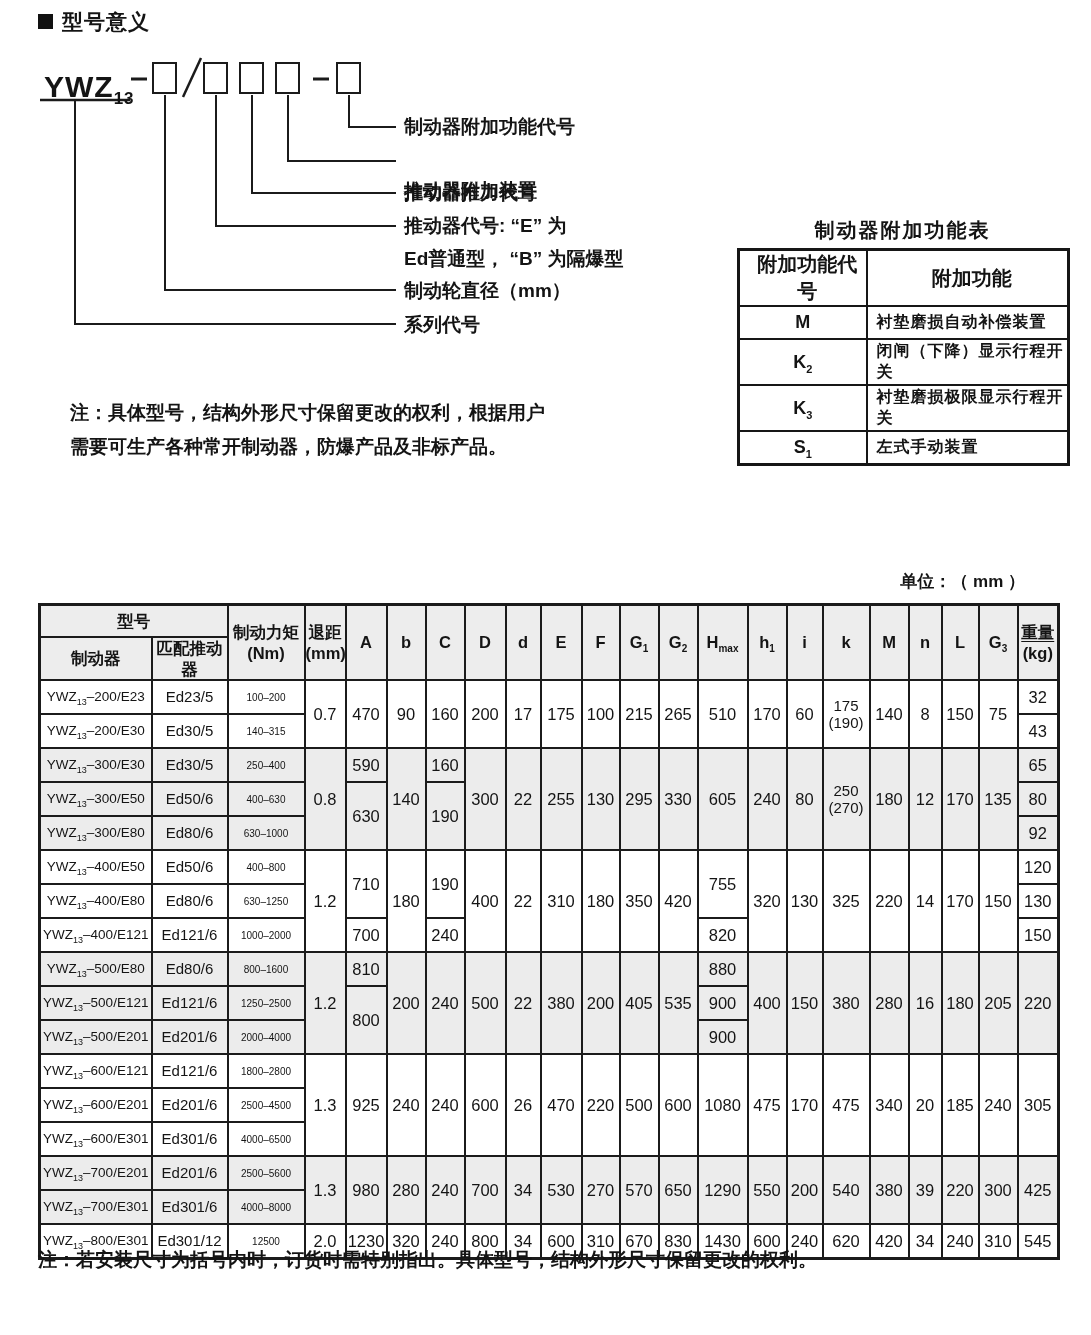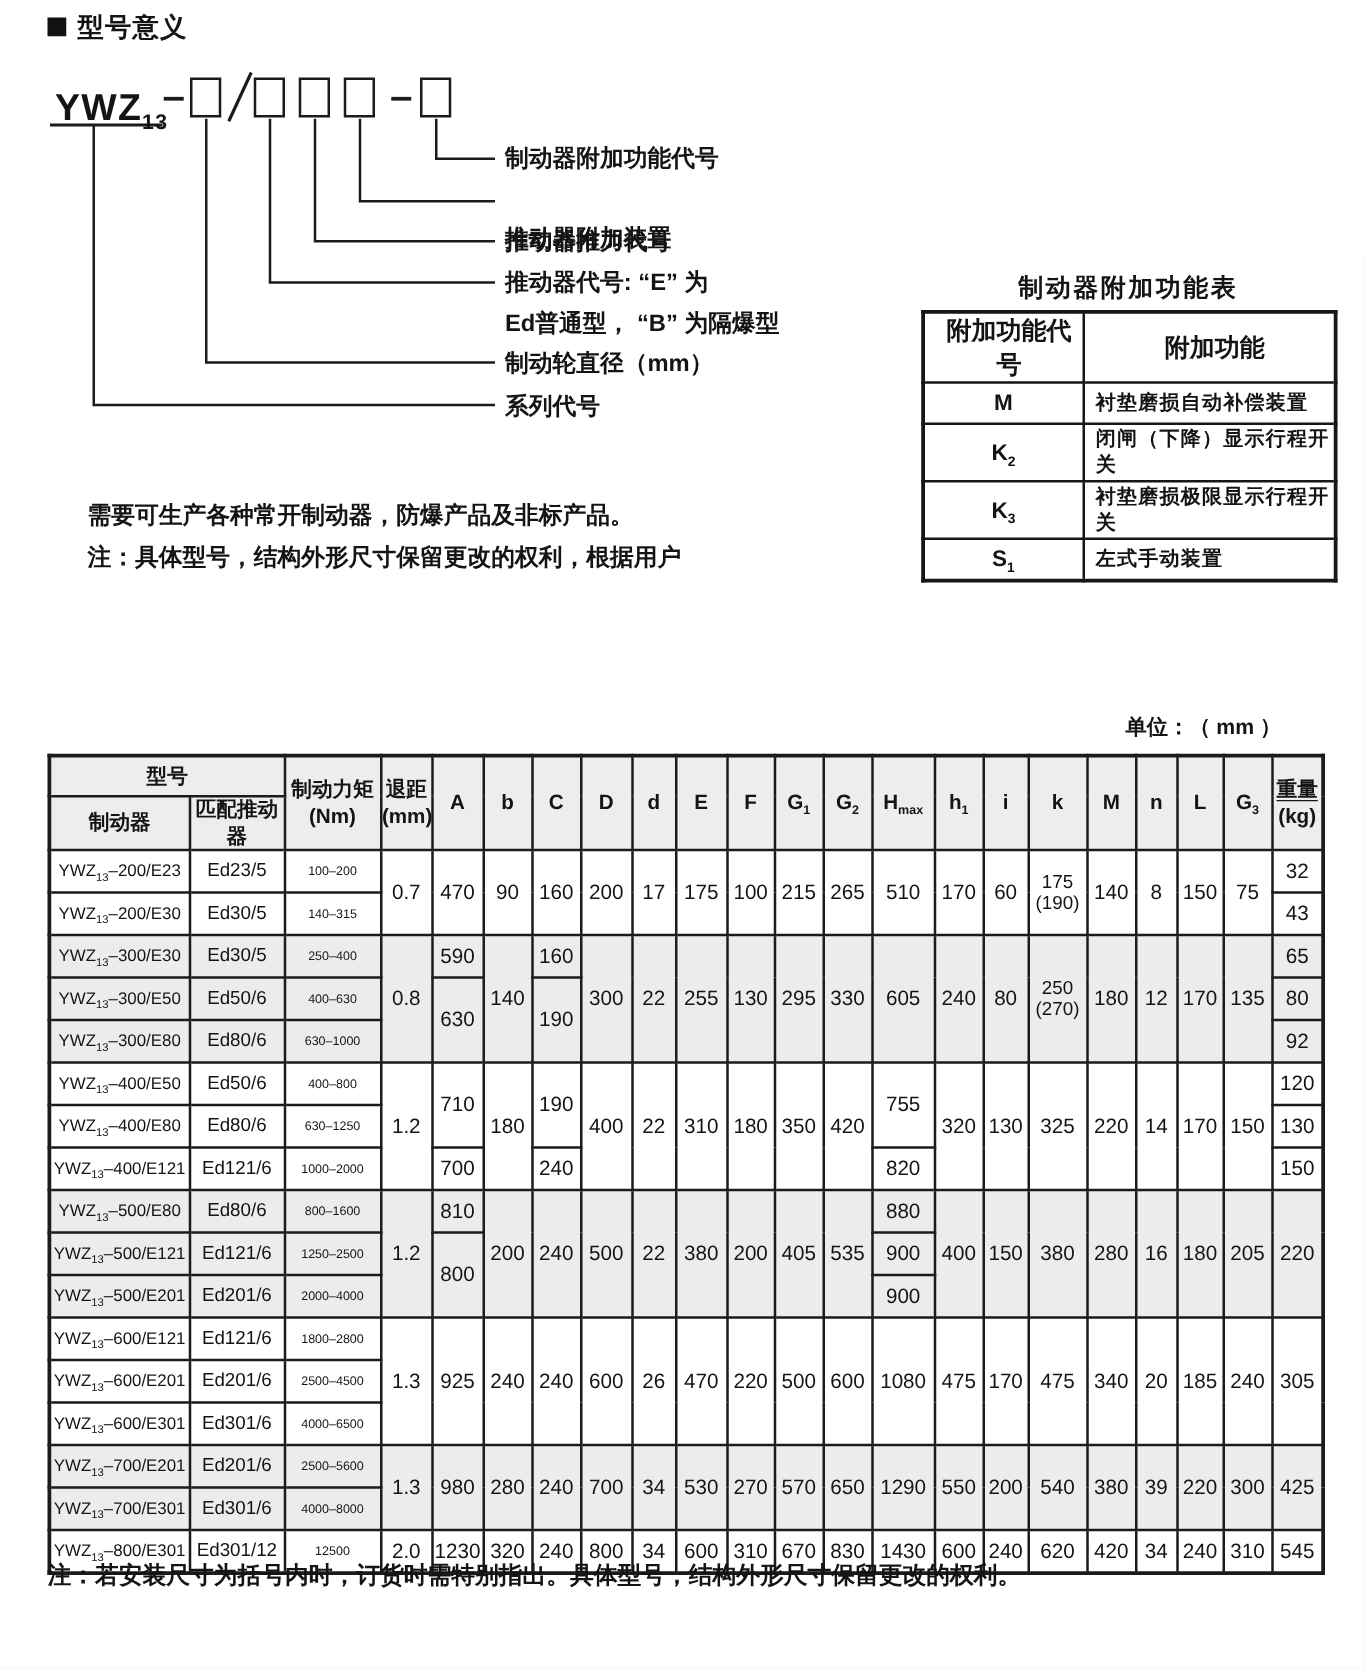--- a/index.html
+++ b/index.html
@@ -88,22 +88,22 @@
 
   <div class="dlabel" style="left:404px; top:114px;">制动器附加功能代号</div>
   <div class="dlabel" style="left:404px; top:148px;margin-top:30px;">推动器附加装置</div>
   <div class="dlabel" style="left:404px; top:180px;">推动器推力代号</div>
   <div class="dlabel" style="left:404px; top:213px;">推动器代号: “E” 为</div>
   <div class="dlabel" style="left:404px; top:246px;">Ed普通型， “B” 为隔爆型</div>
   <div class="dlabel" style="left:404px; top:278px;">制动轮直径（mm）</div>
   <div class="dlabel" style="left:404px; top:312px;">系列代号</div>
 
   <div class="note1">
+    <div>注：具体型号，结构外形尺寸保留更改的权利，根据用户</div>
     <div>需要可生产各种常开制动器，防爆产品及非标产品。</div>
-    <div>注：具体型号，结构外形尺寸保留更改的权利，根据用户</div>
   </div>
 
   <div class="fn-title">制动器附加功能表</div>
   <table class="fn-table" id="fnTable">
     <colgroup>
         <col style="width:128px">
         <col style="width:202px">
       </colgroup>
     <thead>
       <tr>

